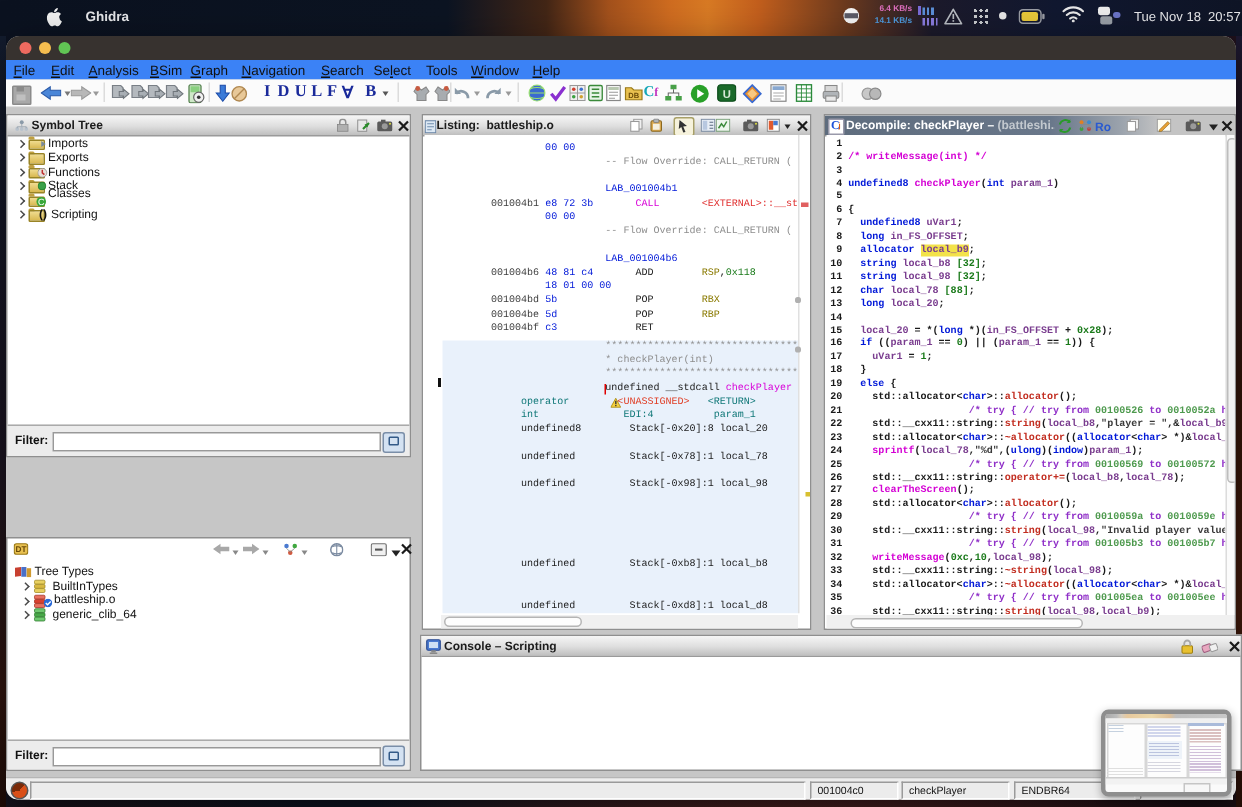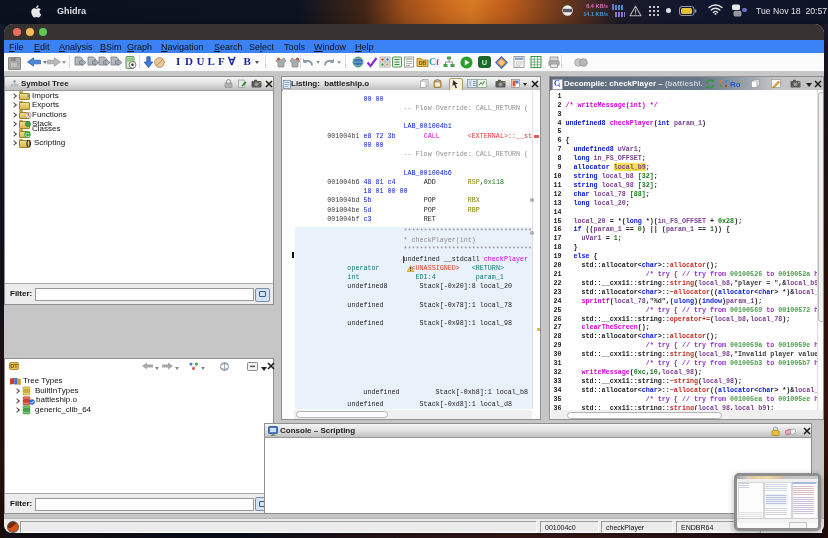--- a/index.html
+++ b/index.html
@@ -470,21 +470,21 @@
 <span class="lg">                   * checkPlayer(int)</span>
 <span class="lg">                   *********************************</span>
 <span class="lk">                   undefined __stdcall </span><span class="lc">checkPlayer</span>
 <span class="lt">     operator</span>        <span class="lu">&lt;UNASSIGNED&gt;</span>   <span class="lt">&lt;RETURN&gt;</span>
 <span class="lt">     int              EDI:4          param_1</span>
 <span class="lk">     undefined8        Stack[-0x20]:8 local_20</span>
 
 <span class="lk">     undefined         Stack[-0x78]:1 local_78</span>
 
 <span class="lk">     undefined         Stack[-0x98]:1 local_98</span></pre>
-    <pre class="mono abs" style="left:44.3px;top:281.7px;line-height:9.25px;margin:16px;"><span class="lk">     undefined         Stack[-0xb8]:1 local_b8</span></pre>
+    <pre class="mono abs" style="left:44.3px;top:281.7px;line-height:9.25px;margin:0;"><span class="lk">     undefined         Stack[-0xb8]:1 local_b8</span></pre>
     <pre class="mono abs" style="left:44.3px;top:310.2px;line-height:9.25px;margin:0;"><span class="lk">     undefined         Stack[-0xd8]:1 local_d8</span></pre>
     <svg class="gicon" style="left:123.5px;top:175px" width="7" height="7">
         <path d="M3.5 0.5L6.8 6.5H0.2z" fill="#f5d040" stroke="#a08000" stroke-width="0.5"></path>
         <rect x="3.1" y="2.2" width="0.9" height="2.2" fill="#333"></rect>
         <rect x="3.1" y="4.9" width="0.9" height="0.9" fill="#333"></rect>
       </svg>
     <div class="abs" style="left:120px;top:165.5px;width:1.3px;height:7px;background:#e00000;"></div>
 
     <div class="abs" style="left:249px;top:0;width:8px;height:319px;background:#fff;border-left:1px solid #e0e0e0;"></div>
     <div class="abs" style="left:250.5px;top:45px;width:5px;height:2.5px;background:#e06060;"></div>
@@ -615,21 +615,21 @@
     <div class="abs" style="left:262px;top:0;width:0;"></div>
   </div>
   <div class="abs" style="left:266.5px;top:13px;width:7px;height:320px;background:#fbfbfb;border-left:1px solid #dcdcdc;box-sizing:border-box;">
     <div class="abs" style="left:0.5px;top:1.5px;width:5px;height:228px;background:#f1f1f1;border:1px solid #bdbdbd;border-radius:3px;"></div>
   </div>
   <div class="hsb" style="left:1px;top:333px;width:272px;height:10px;">
     <div class="thumbbar" style="left:16px;top:1.5px;width:155px;"></div>
   </div>
 </div>
 
-<div class="panel" id="console" style="left:264px;top:423px;width:548px;height:91px;">
+<div class="panel" id="console" style="left:280px;top:423px;width:548px;height:91px;">
   <div class="phead" style="height:13px;">
     <div class="ptitle" style="left:15px;">Console – Scripting</div>
   </div>
   <svg class="gicon" style="left:3px;top:2px" width="10" height="10">
       <rect x="0.5" y="0.5" width="9" height="7" rx="1" fill="#4a7ad0" stroke="#2a4a90" stroke-width="0.8"></rect>
       <rect x="2" y="2" width="6" height="4" fill="#cfe0f4"></rect>
       <rect x="3.5" y="7.5" width="3" height="1.5" fill="#888"></rect>
       <rect x="2.5" y="9" width="5" height="1" fill="#888"></rect>
     </svg>
   <svg class="gicon" style="left:506px;top:2px" width="9" height="10">

